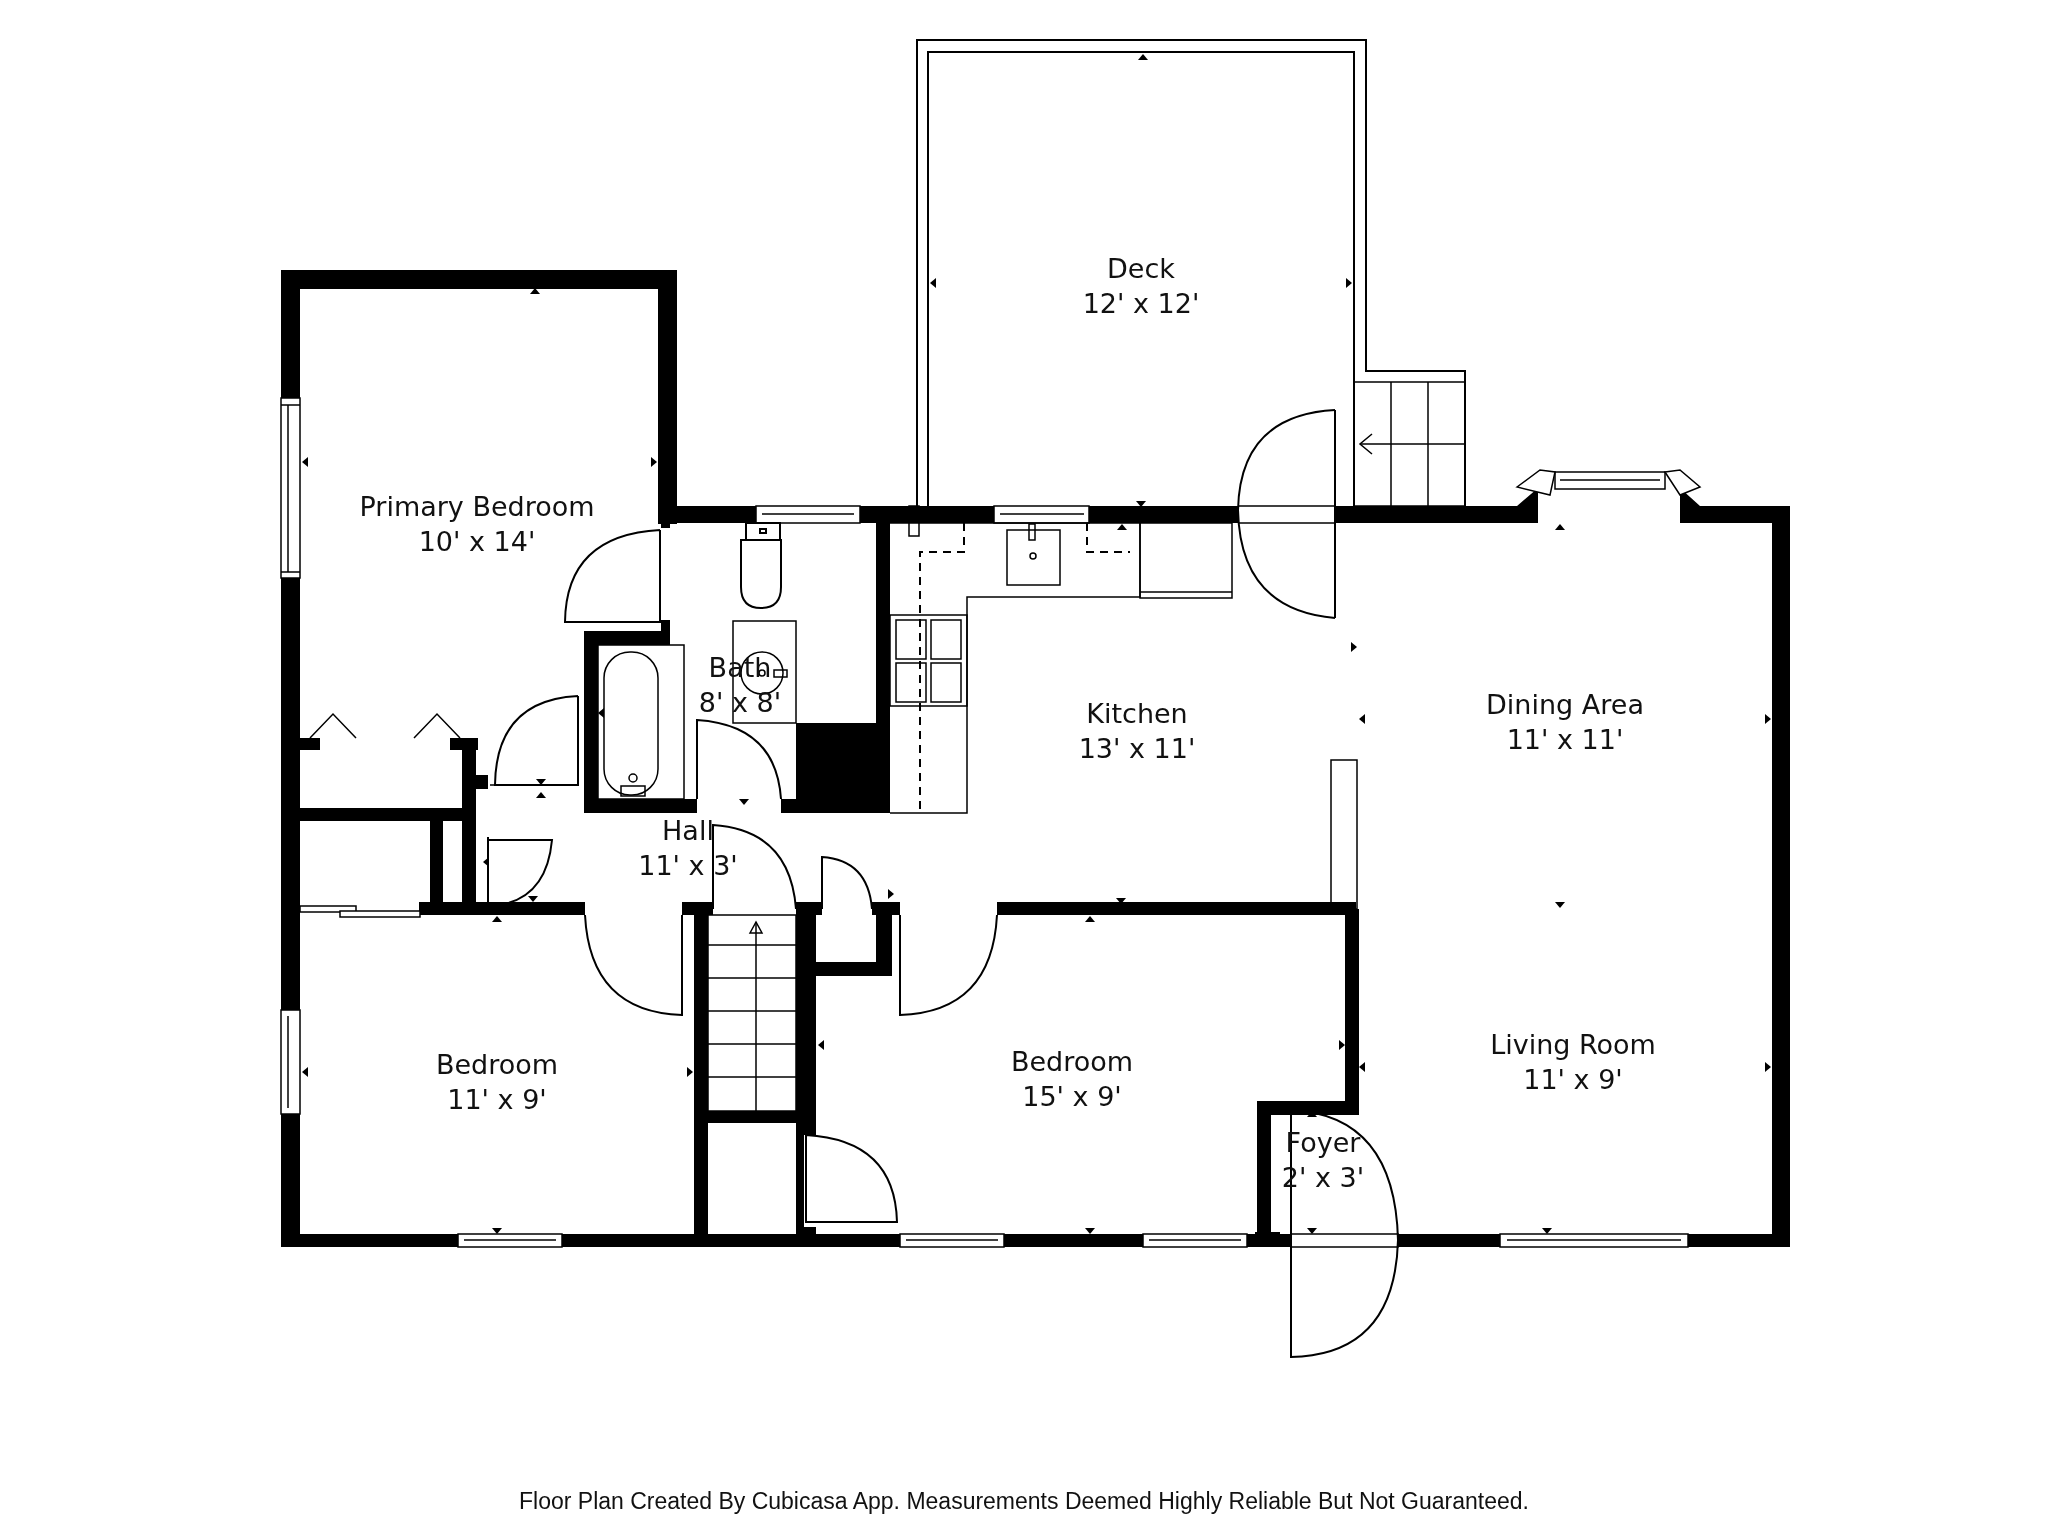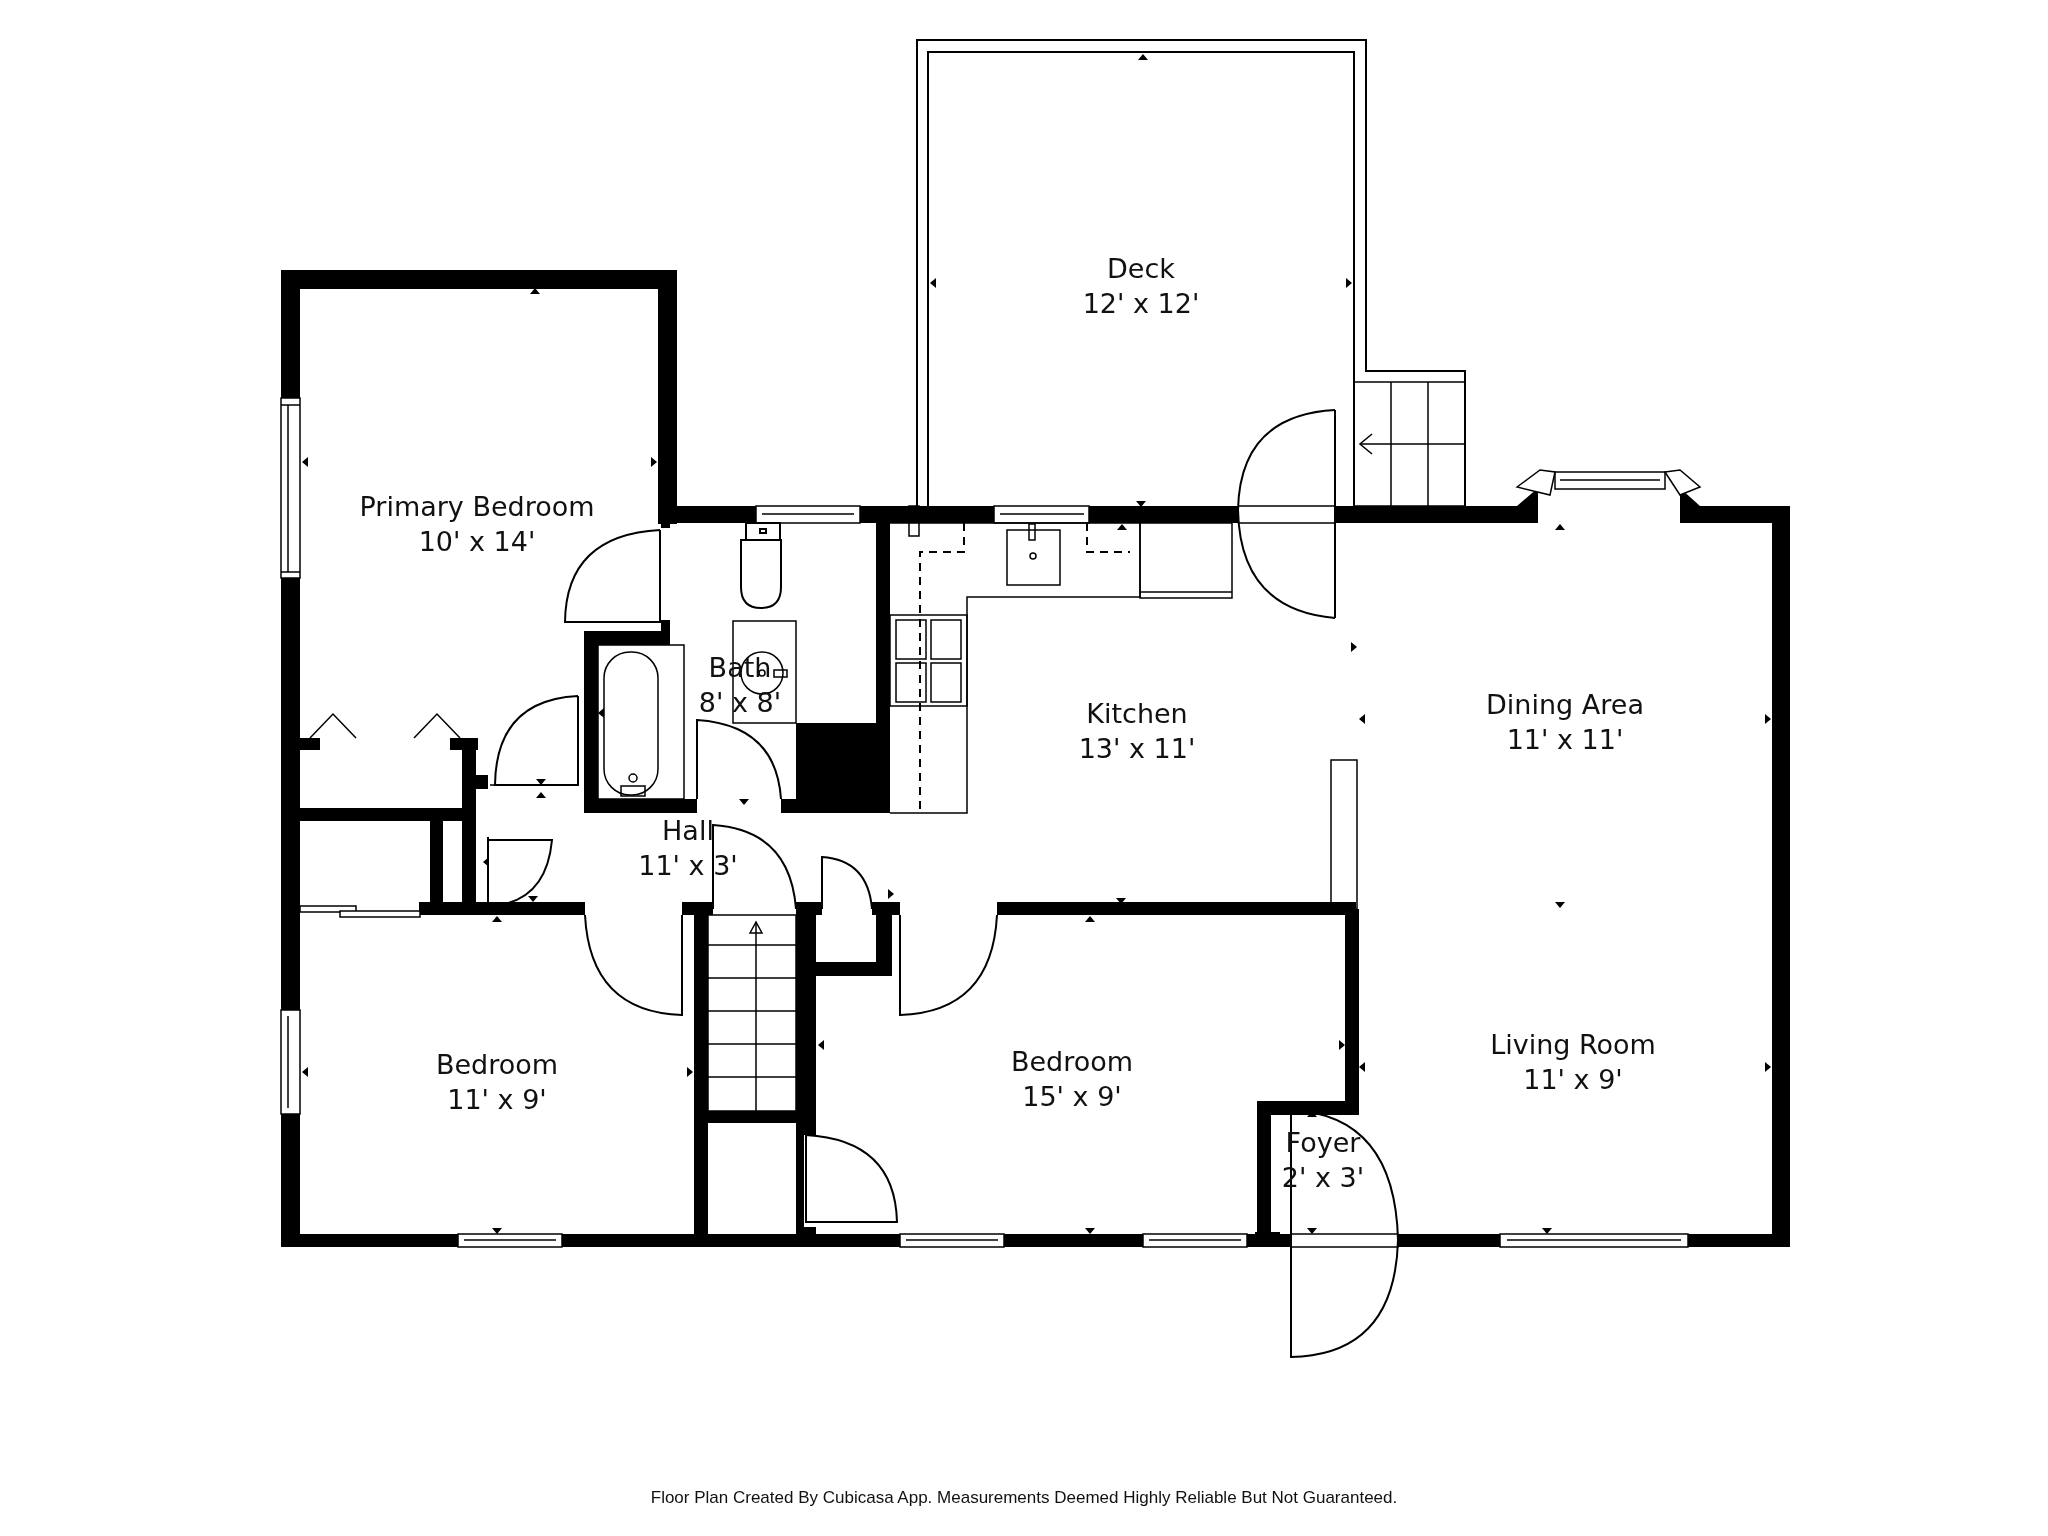--- a/index.html
+++ b/index.html
@@ -8,21 +8,21 @@
   .wall { fill: #000; }
   .thin { fill: none; stroke: #000; stroke-width: 2; }
   .thin1 { fill: none; stroke: #000; stroke-width: 1.5; }
   .dash { fill: none; stroke: #000; stroke-width: 2; stroke-dasharray: 8 6; }
   .win { fill: #fff; stroke: #000; stroke-width: 1.5; }
   .door-gap { fill: #fff; }
   .fix { fill: #fff; stroke: #000; stroke-width: 2; }
   .mark { fill: #000; }
   .room-label { font-family: "DejaVu Sans", sans-serif; font-size: 27px; fill: #111; text-anchor: middle; }
   .footer { position: absolute; left: 0; width: 2048px; top: 1488px; text-align: center;
-            font-family: "Liberation Sans", sans-serif; font-size: 17px; color: #111; }
+            font-family: "Liberation Sans", sans-serif; font-size: 23px; color: #111; }
 </style>
 </head>
 <body>
 
 <svg id="plan" viewBox="0 0 2048 1536" xmlns="http://www.w3.org/2000/svg">
 
   <g>
     <path class="thin" d="M917 506 L917 40 L1366 40 L1366 371 L1465 371 L1465 506"></path>
     <path class="thin" d="M928 506 L928 52 L1354 52 L1354 506"></path>
 

